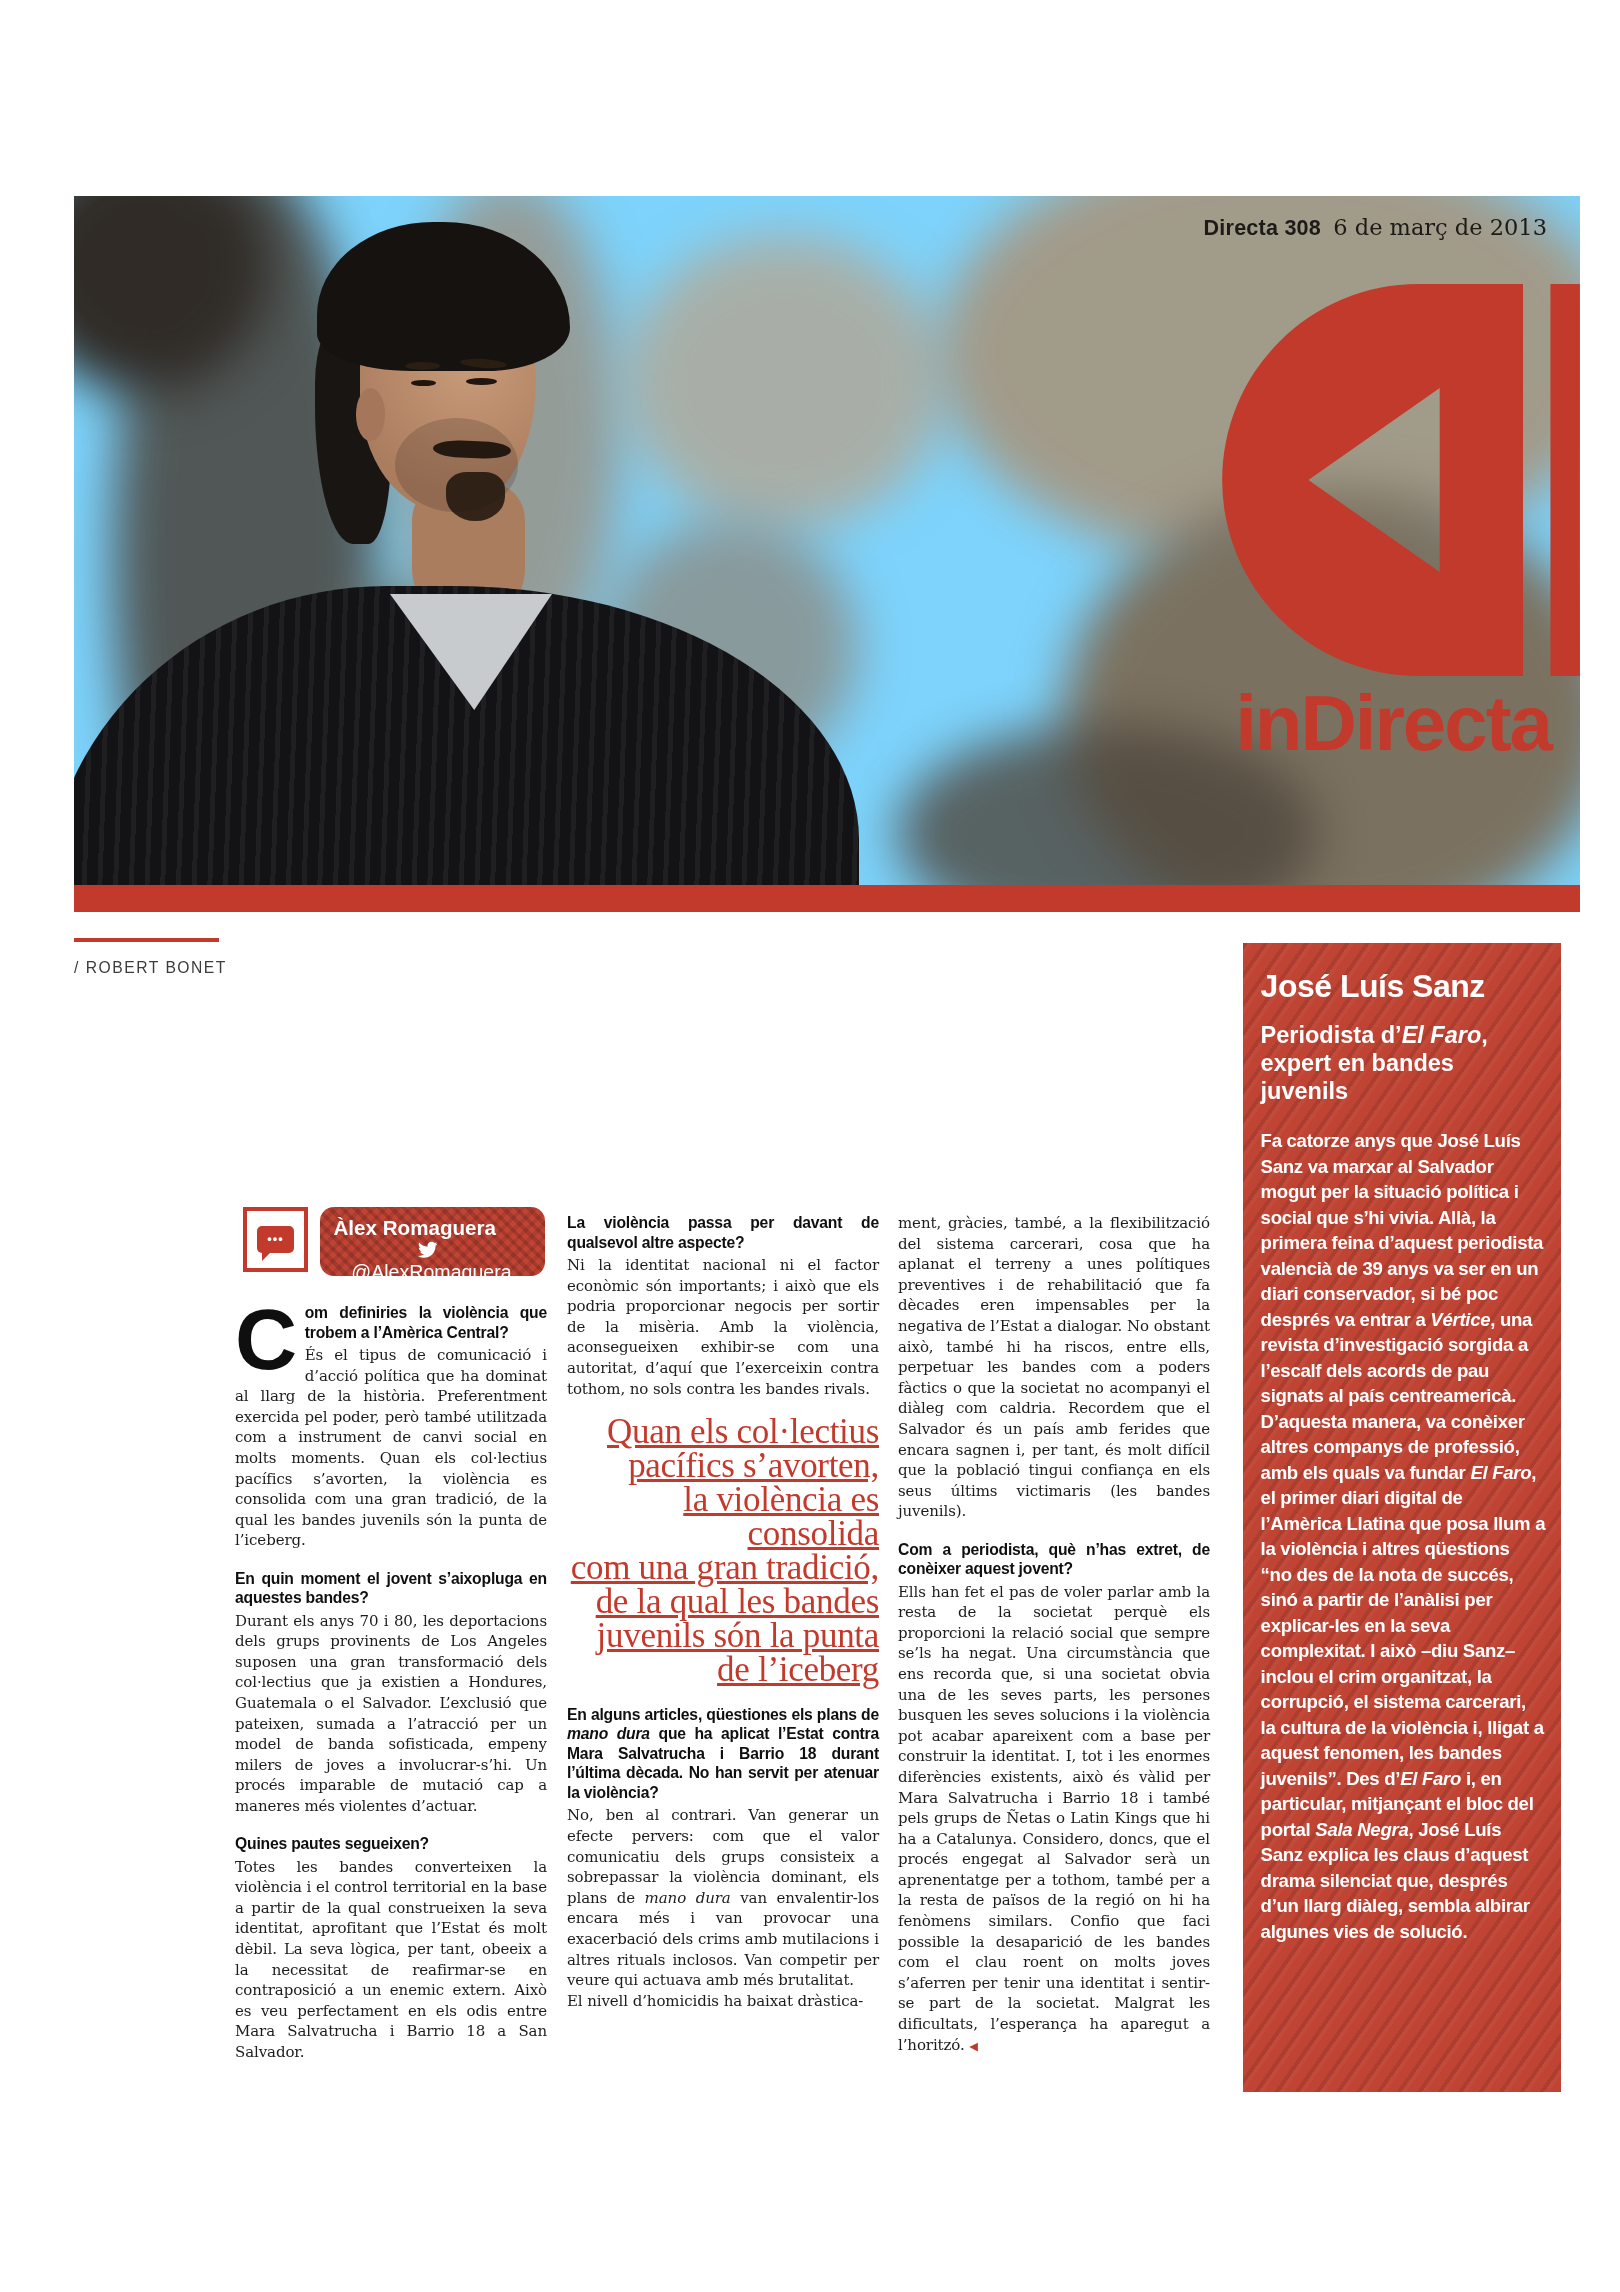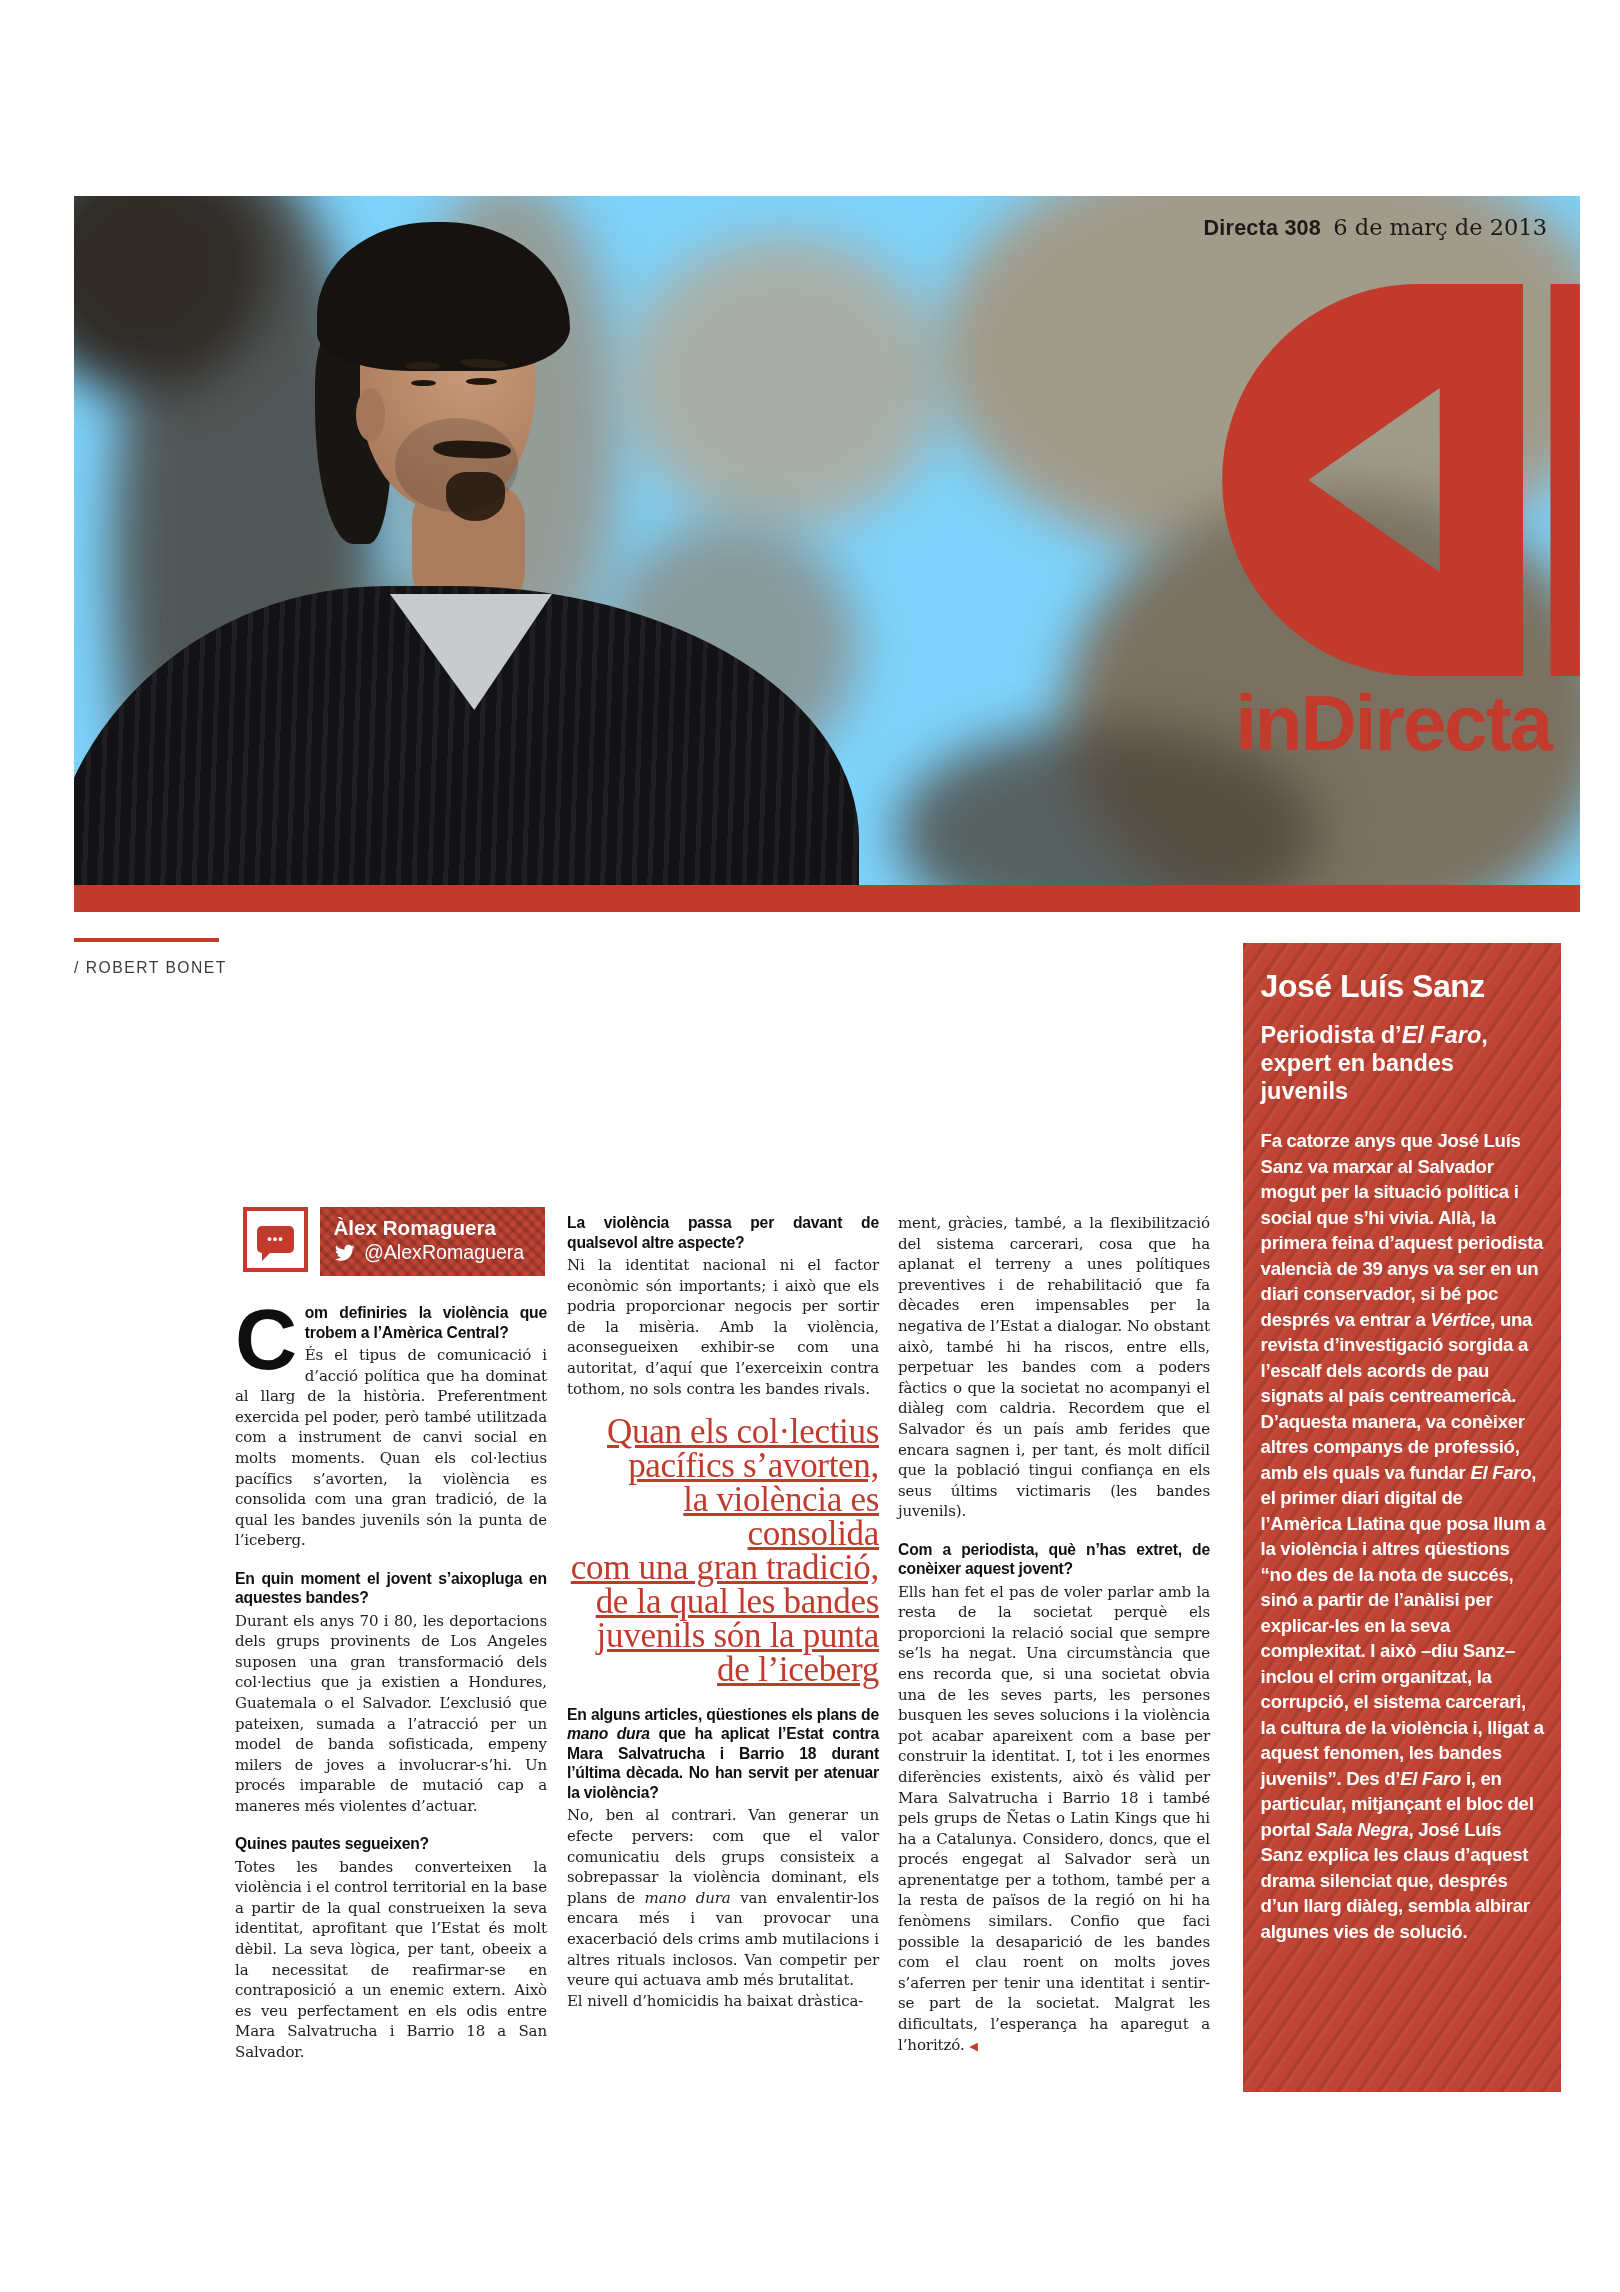--- a/index.html
+++ b/index.html
@@ -59,23 +59,23 @@
   
   .byline{position:absolute;left:243px;top:1207px;height:69px;display:flex;align-items:stretch;}
   .byline-icon{width:65px;height:65px;background:#fff;border:4.9px solid #c23a2c;box-sizing:border-box;
                display:flex;align-items:center;justify-content:center;margin-right:11.8px;}
   .bubble{width:37px;height:27.4px;background:#c23a2c;border-radius:4.9px;position:relative;
           display:flex;align-items:center;justify-content:center;color:#fff;font-size:12.7px;letter-spacing:1px;font-weight:bold;}
   .bubble:after{content:"";position:absolute;left:4.9px;bottom:-7.8px;border:4.9px solid transparent;border-top-color:#c23a2c;border-left-color:#c23a2c;}
   .byline-box{background:#bf4434;
      background-image:repeating-linear-gradient(45deg,rgba(0,0,0,.14) 0 3.9px,rgba(0,0,0,0) 3.9px 8.8px),
                       repeating-linear-gradient(-45deg,rgba(0,0,0,.10) 0 3.9px,rgba(0,0,0,0) 3.9px 8.8px);
-     color:#fff;padding:7.8px 15.7px 7.8px 13.7px;min-width:196px;}
+     color:#fff;padding:7.8px 15.7px 7.8px 13.7px;min-width:196px;border-radius:14px;}
   .byline-name{font-weight:bold;font-size:20.6px;line-height:25.5px;}
-  .byline-tw{display:flex;align-items:center;font-size:19.6px;line-height:25.5px;font-weight:normal;}
+  .byline-tw{display:flex;align-items:center;font-size:19.6px;line-height:25.5px;font-weight:normal;flex-direction:column;}
   .byline-tw svg{width:23.5px;height:19.6px;margin-right:6.9px;fill:#fff;}
 
   
   .col{position:absolute;width:312px;color:#1c1c1c;}
   .col1{left:235px;top:1303px;}
   .col2{left:567px;top:1213px;}
   .col3{left:898px;top:1213px;}
   .para{margin:0;}
   .para-a{font-family:"DejaVu Serif",serif;font-size:15px;line-height:20.6px;text-align:justify;
           letter-spacing:-0.1px;hyphens:auto;-webkit-hyphens:auto;}

